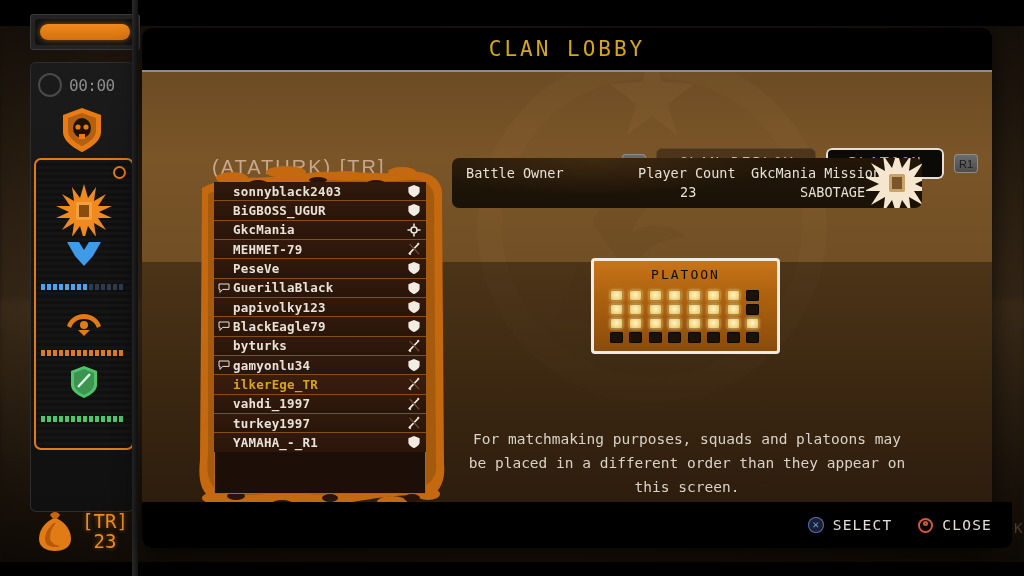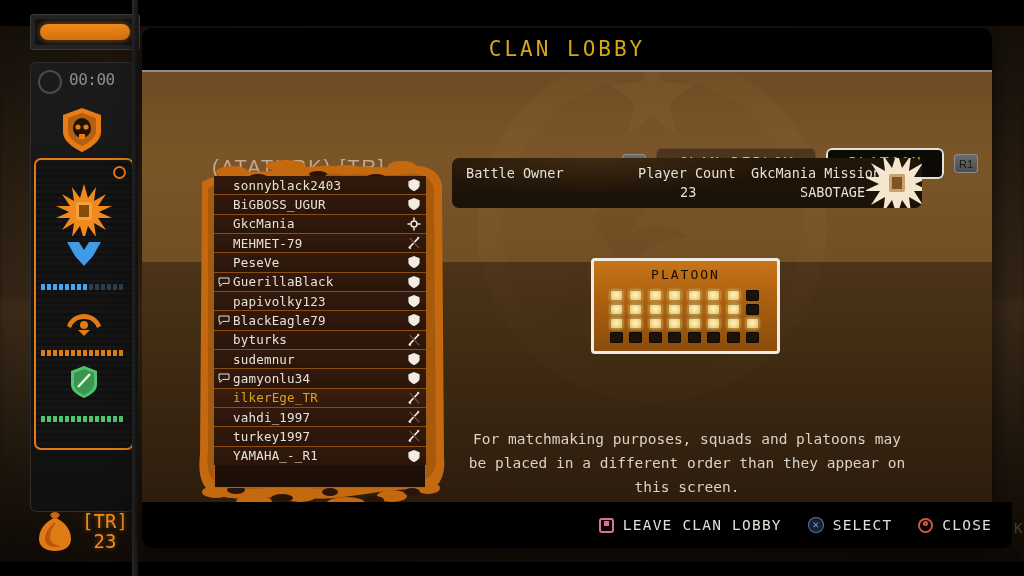--- a/index.html
+++ b/index.html
@@ -32,21 +32,21 @@
   .hud-xpwrap{position:relative;width:110px;height:36px;background:#232323;
       border-radius:4px;box-shadow:inset 0 0 0 1px #3a3a3a;}
   .hud-xpwrap:before{content:"";position:absolute;left:5px;top:5px;right:5px;bottom:5px;
       background:#121212;border-radius:3px;}
   .hud-xpbar{position:absolute;left:10px;top:10px;width:90px;height:16px;border-radius:8px;
       background:linear-gradient(#f08a1e,#d4700c);box-shadow:0 0 6px rgba(240,138,30,.55);}
 
   .hud-panel{position:absolute;left:0;top:48px;width:104px;height:450px;
       background:linear-gradient(#1b1b1b,#101010);border-radius:6px;
       box-shadow:inset 0 0 0 1px #2e2e2e;}
-  .hud-timerow{position:absolute;left:8px;top:8px;width:88px;height:30px;display:flex;gap:7px;}
+  .hud-timerow{position:absolute;left:8px;top:8px;width:88px;height:30px;display:flex;align-items:center;gap:7px;}
   .hud-circle{width:24px;height:24px;border-radius:50%;box-shadow:inset 0 0 0 2px #4a4a4a;}
   .hud-time{color:#8d8d8d;font-size:16px;letter-spacing:-.5px;}
 
   .hud-skull{position:absolute;left:30px;top:44px;width:44px;height:48px;}
   .hud-box{position:absolute;left:4px;top:96px;width:96px;height:288px;
       background:repeating-linear-gradient(#151515 0 3px,#101010 3px 6px);
       border:2px solid #e07b16;border-radius:7px;overflow:hidden;}
   .hud-refresh{position:absolute;right:6px;top:6px;width:13px;height:13px;border-radius:50%;
       background:#0e0e0e;box-shadow:inset 0 0 0 2px #e07b16;}
   .hud-burst{position:absolute;left:50%;top:24px;transform:translateX(-50%);width:56px;height:52px;}
@@ -95,21 +95,21 @@
   
   #infobar{position:absolute;left:310px;top:86px;width:470px;height:50px;
       background:linear-gradient(#221608,#1a1208);border-radius:7px;overflow:hidden;}
   #infobar .shade{position:absolute;inset:0;background:
       radial-gradient(ellipse 70% 120% at 30% 0%, rgba(120,80,35,.35), transparent 60%);}
   .info-col{position:absolute;top:7px;color:#e6e0d6;font-size:13.5px;text-align:left;}
   .info-val{position:absolute;top:26px;color:#e6e0d6;font-size:13.5px;}
   .mission-burst{position:absolute;right:-6px;top:-6px;width:62px;height:62px;}
 
   
-  #listwrap{position:absolute;left:60px;top:94px;width:288px;height:335px;}
+  #listwrap{position:absolute;left:60px;top:100px;width:288px;height:335px;font-weight:bold;}
   .splatter{position:absolute;left:-6px;top:-8px;width:252px;height:352px;}
   #plist{position:absolute;left:12px;top:10px;width:212px;height:312px;
       background:#1d0f07;box-shadow:inset 0 0 0 1px #b4641a;}
   .prow{position:relative;height:18.35px;display:flex;align-items:center;
       border-bottom:1px solid #8a4e15;background:linear-gradient(#32190c,#2a150a);}
   .prow:last-child{border-bottom:none;}
   .prow.sel{background:linear-gradient(#3a1d0d,#32190c);}
   .pchat{position:absolute;left:4px;top:4px;width:12px;height:10px;}
   .pname{position:absolute;left:19px;color:#e8e2d8;font-size:12.5px;letter-spacing:.2px;white-space:nowrap;}
   .prow.sel .pname{color:#d8a41c;}
@@ -452,26 +452,20 @@
               </svg>
             </div>
             <div class="prow">
               <span class="pname">byturks</span>
               <svg viewBox="0 0 14 14" class="pico">
                 <path d="M1.8 12.2 L11.4 2.0 M2.6 11.4 L3.8 12.6 M10.6 1.2 L12.0 2.6" stroke="#f2ece2" stroke-width="1.7" fill="none"></path>
                 <path d="M12.2 12.2 L2.6 2.0" stroke="#6a4a2e" stroke-width="1.4" fill="none"></path>
               </svg>
             </div>
             <div class="prow">
-              <span class="pname">sudemnur</span>
-              <svg viewBox="0 0 14 14" class="pico">
-                <path d="M7 1 L12.6 3.2 V7.4 C12.6 10.6 7 13 7 13 C7 13 1.4 10.6 1.4 7.4 V3.2 Z" fill="#f2ece2"></path>
-              </svg>
-            </div>
-            <div class="prow">
               <svg viewBox="0 0 12 10" class="pchat">
                 <path d="M1 1 H11 V6.4 H4.6 L2 9.4 V6.4 H1 Z" fill="none" stroke="#e8e2d8" stroke-width="1"></path>
               </svg>
               <span class="pname">gamyonlu34</span>
               <svg viewBox="0 0 14 14" class="pico">
                 <path d="M7 1 L12.6 3.2 V7.4 C12.6 10.6 7 13 7 13 C7 13 1.4 10.6 1.4 7.4 V3.2 Z" fill="#f2ece2"></path>
               </svg>
             </div>
             <div class="prow sel">
               <span class="pname">ilkerEge_TR</span>
@@ -538,26 +532,20 @@
             <div class="slot off"></div>
             <div class="slot off"></div>
             <div class="slot off"></div>
           </div>
       </div>
 
       <div id="note">For matchmaking purposes, squads and platoons may be placed in a different order than they appear on this screen.</div>
     </div>
 
     <div id="dlg-footer">
-      <div class="fitem">
-        <span class="psq">
-            <i></i>
-          </span>
-        <span class="flbl">LEAVE CLAN LOBBY</span>
-      </div>
       <div class="fitem">
         <span class="pcross">✕</span>
         <span class="flbl">SELECT</span>
       </div>
       <div class="fitem">
         <span class="pcirc">
             <i></i>
           </span>
         <span class="flbl">CLOSE</span>
       </div>

